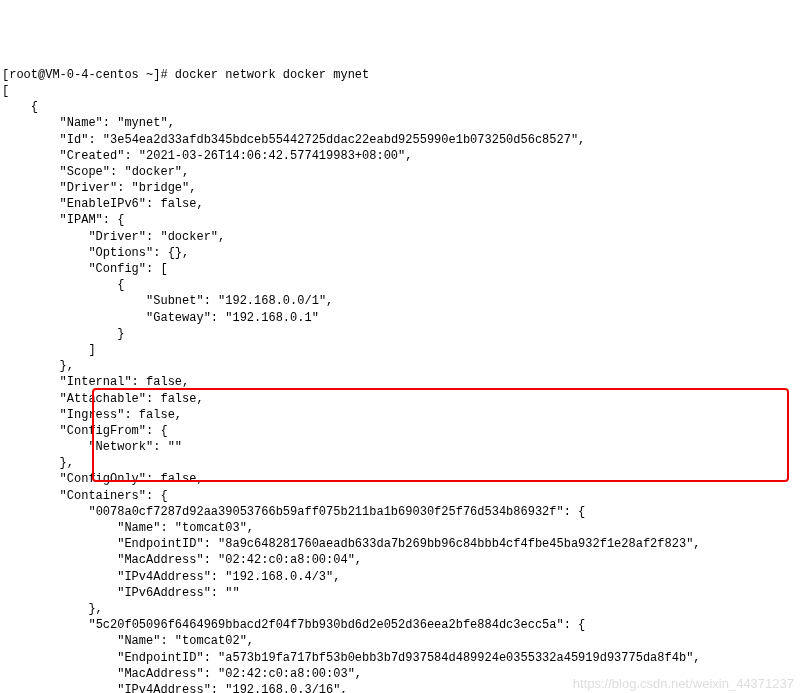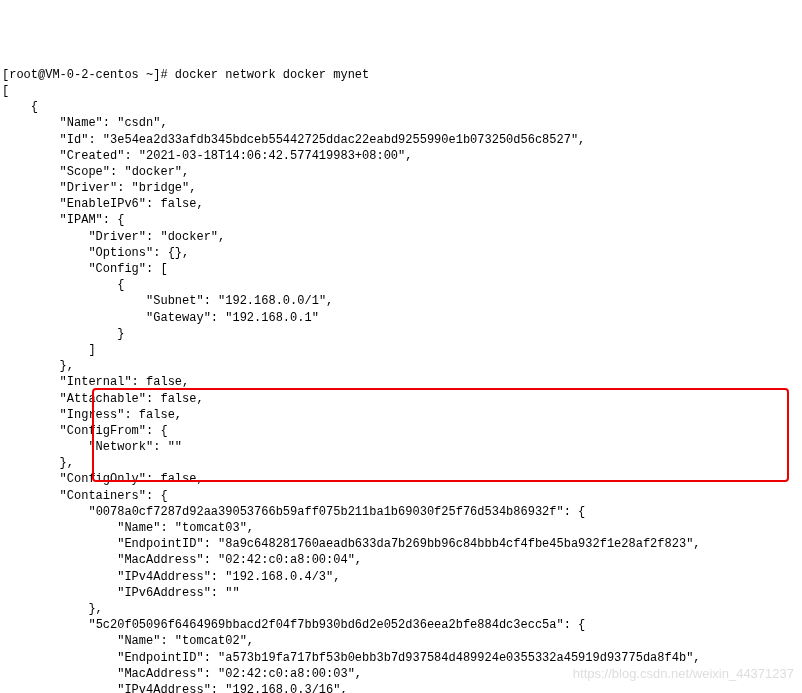--- a/index.html
+++ b/index.html
@@ -28,26 +28,26 @@
       font-family: Arial, sans-serif;
       font-size: 13px;
       opacity: 0.65;
     }
   </style>
 </head>
 <body>
 
 
 
-<span><span>[root@VM-0-2-centos ~]# </span><span>docker network docker mynet</span></span>
+<span><span>[root@VM-0-4-centos ~]# </span><span>docker network docker mynet</span></span>
 [
     {
-        "Name": "<span>csdn</span>",
+        "Name": "<span>mynet</span>",
         "Id": "<span>3e54ea2d33afdb345bdceb55442725ddac22eabd9255990e1b073250d56c8527</span>",
-        "Created": "<span>2021-03-18T14:06:42.577419983+08:00</span>",
+        "Created": "<span>2021-03-26T14:06:42.577419983+08:00</span>",
         "Scope": "<span>docker</span>",
         "Driver": "<span>bridge</span>",
         "EnableIPv6": <span>false</span>,
         "IPAM": {
             "Driver": "<span>docker</span>",
             "Options": <span>{}</span>,
             "Config": [
                 {
                     "Subnet": "<span>192.168.0.0/1</span>",
                     "Gateway": "<span>192.168.0.1</span>"
@@ -83,16 +83,16 @@
                 "IPv4Address": "",
                 "IPv6Address": "<span></span>"
             }
         },
         "Options": ,
         "Labels": 
     }
 ]
 
 <div class="highlight-box" id="hl" style="top: 388px; left: 92px; width: 697px; height: 94px;"></div>
-<div class="watermark" id="wm" style="right: 8px; bottom: 10px;">https://blog.csdn.net/weixin_44371237</div>
+<div class="watermark" id="wm" style="right: 8px; bottom: 0;">https://blog.csdn.net/weixin_44371237</div>
 
 
 
 
 </body></html>

